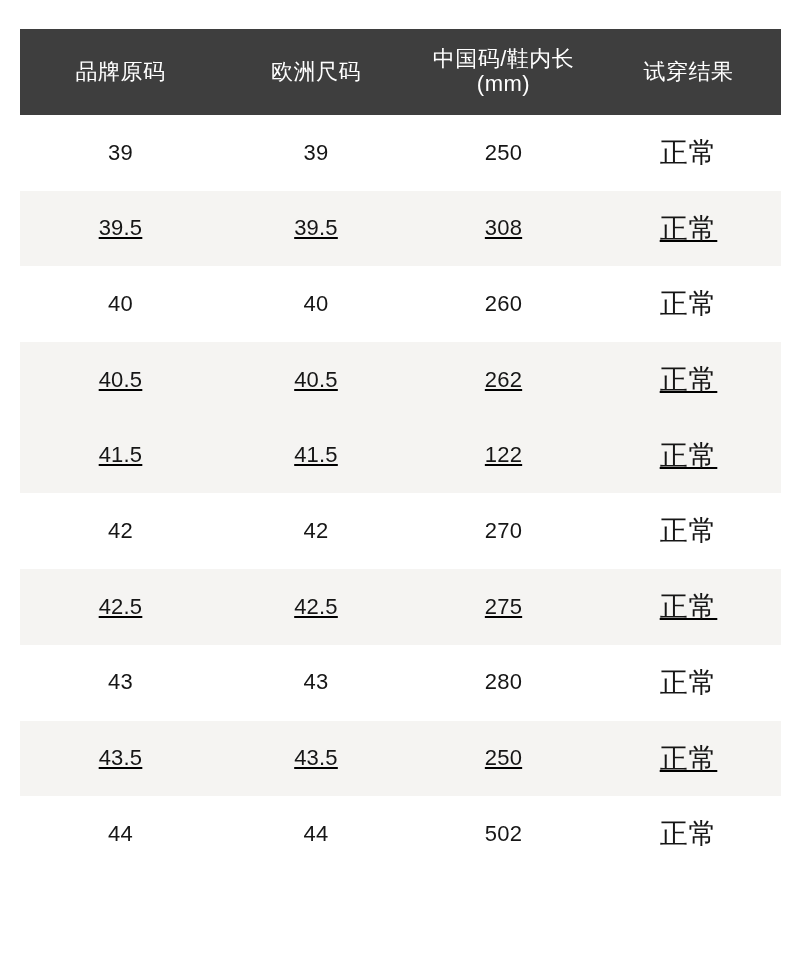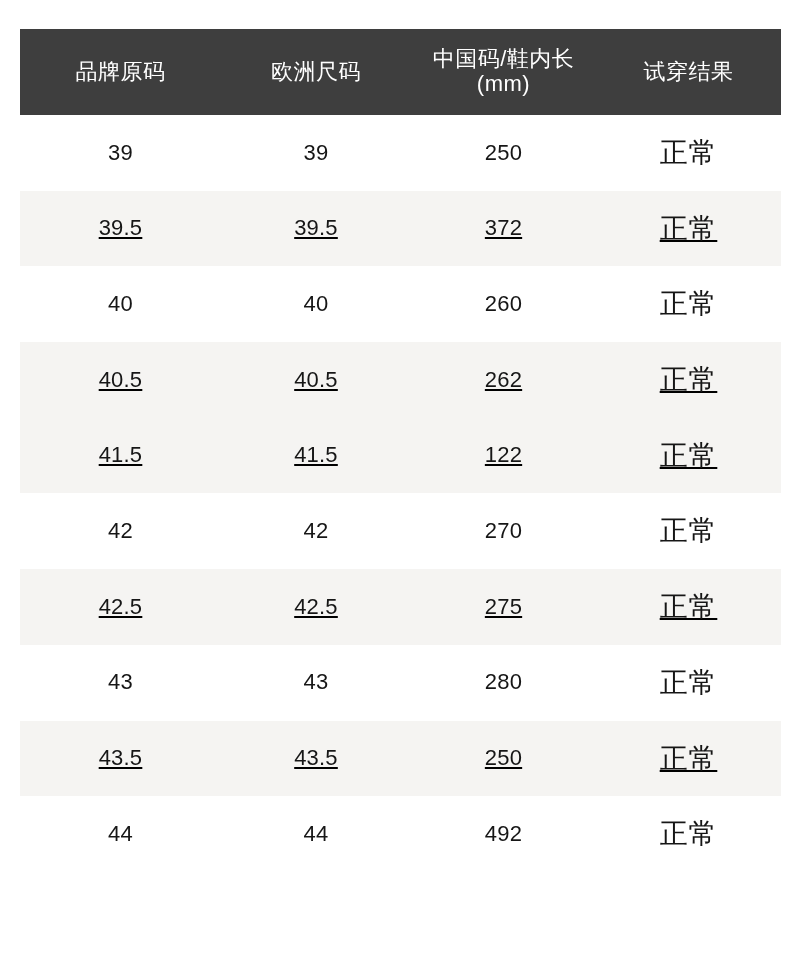--- a/index.html
+++ b/index.html
@@ -113,21 +113,21 @@
     <tbody>
       <tr class="row-odd">
         <td class="cell-num">39</td>
         <td class="cell-num">39</td>
         <td class="cell-num">250</td>
         <td class="cell-result">正常</td>
       </tr>
       <tr class="row-even">
         <td class="cell-num">39.5</td>
         <td class="cell-num">39.5</td>
-        <td class="cell-num">372</td>
+        <td class="cell-num">308</td>
         <td class="cell-result">正常</td>
       </tr>
       <tr class="row-odd">
         <td class="cell-num">40</td>
         <td class="cell-num">40</td>
         <td class="cell-num">260</td>
         <td class="cell-result">正常</td>
       </tr>
       <tr class="row-even">
         <td class="cell-num">40.5</td>
@@ -161,18 +161,18 @@
       </tr>
       <tr class="row-even">
         <td class="cell-num">43.5</td>
         <td class="cell-num">43.5</td>
         <td class="cell-num">250</td>
         <td class="cell-result">正常</td>
       </tr>
       <tr class="row-odd">
         <td class="cell-num">44</td>
         <td class="cell-num">44</td>
-        <td class="cell-num">492</td>
+        <td class="cell-num">502</td>
         <td class="cell-result">正常</td>
       </tr>
     </tbody>
   </table>
 </div>
 
 </body></html>

